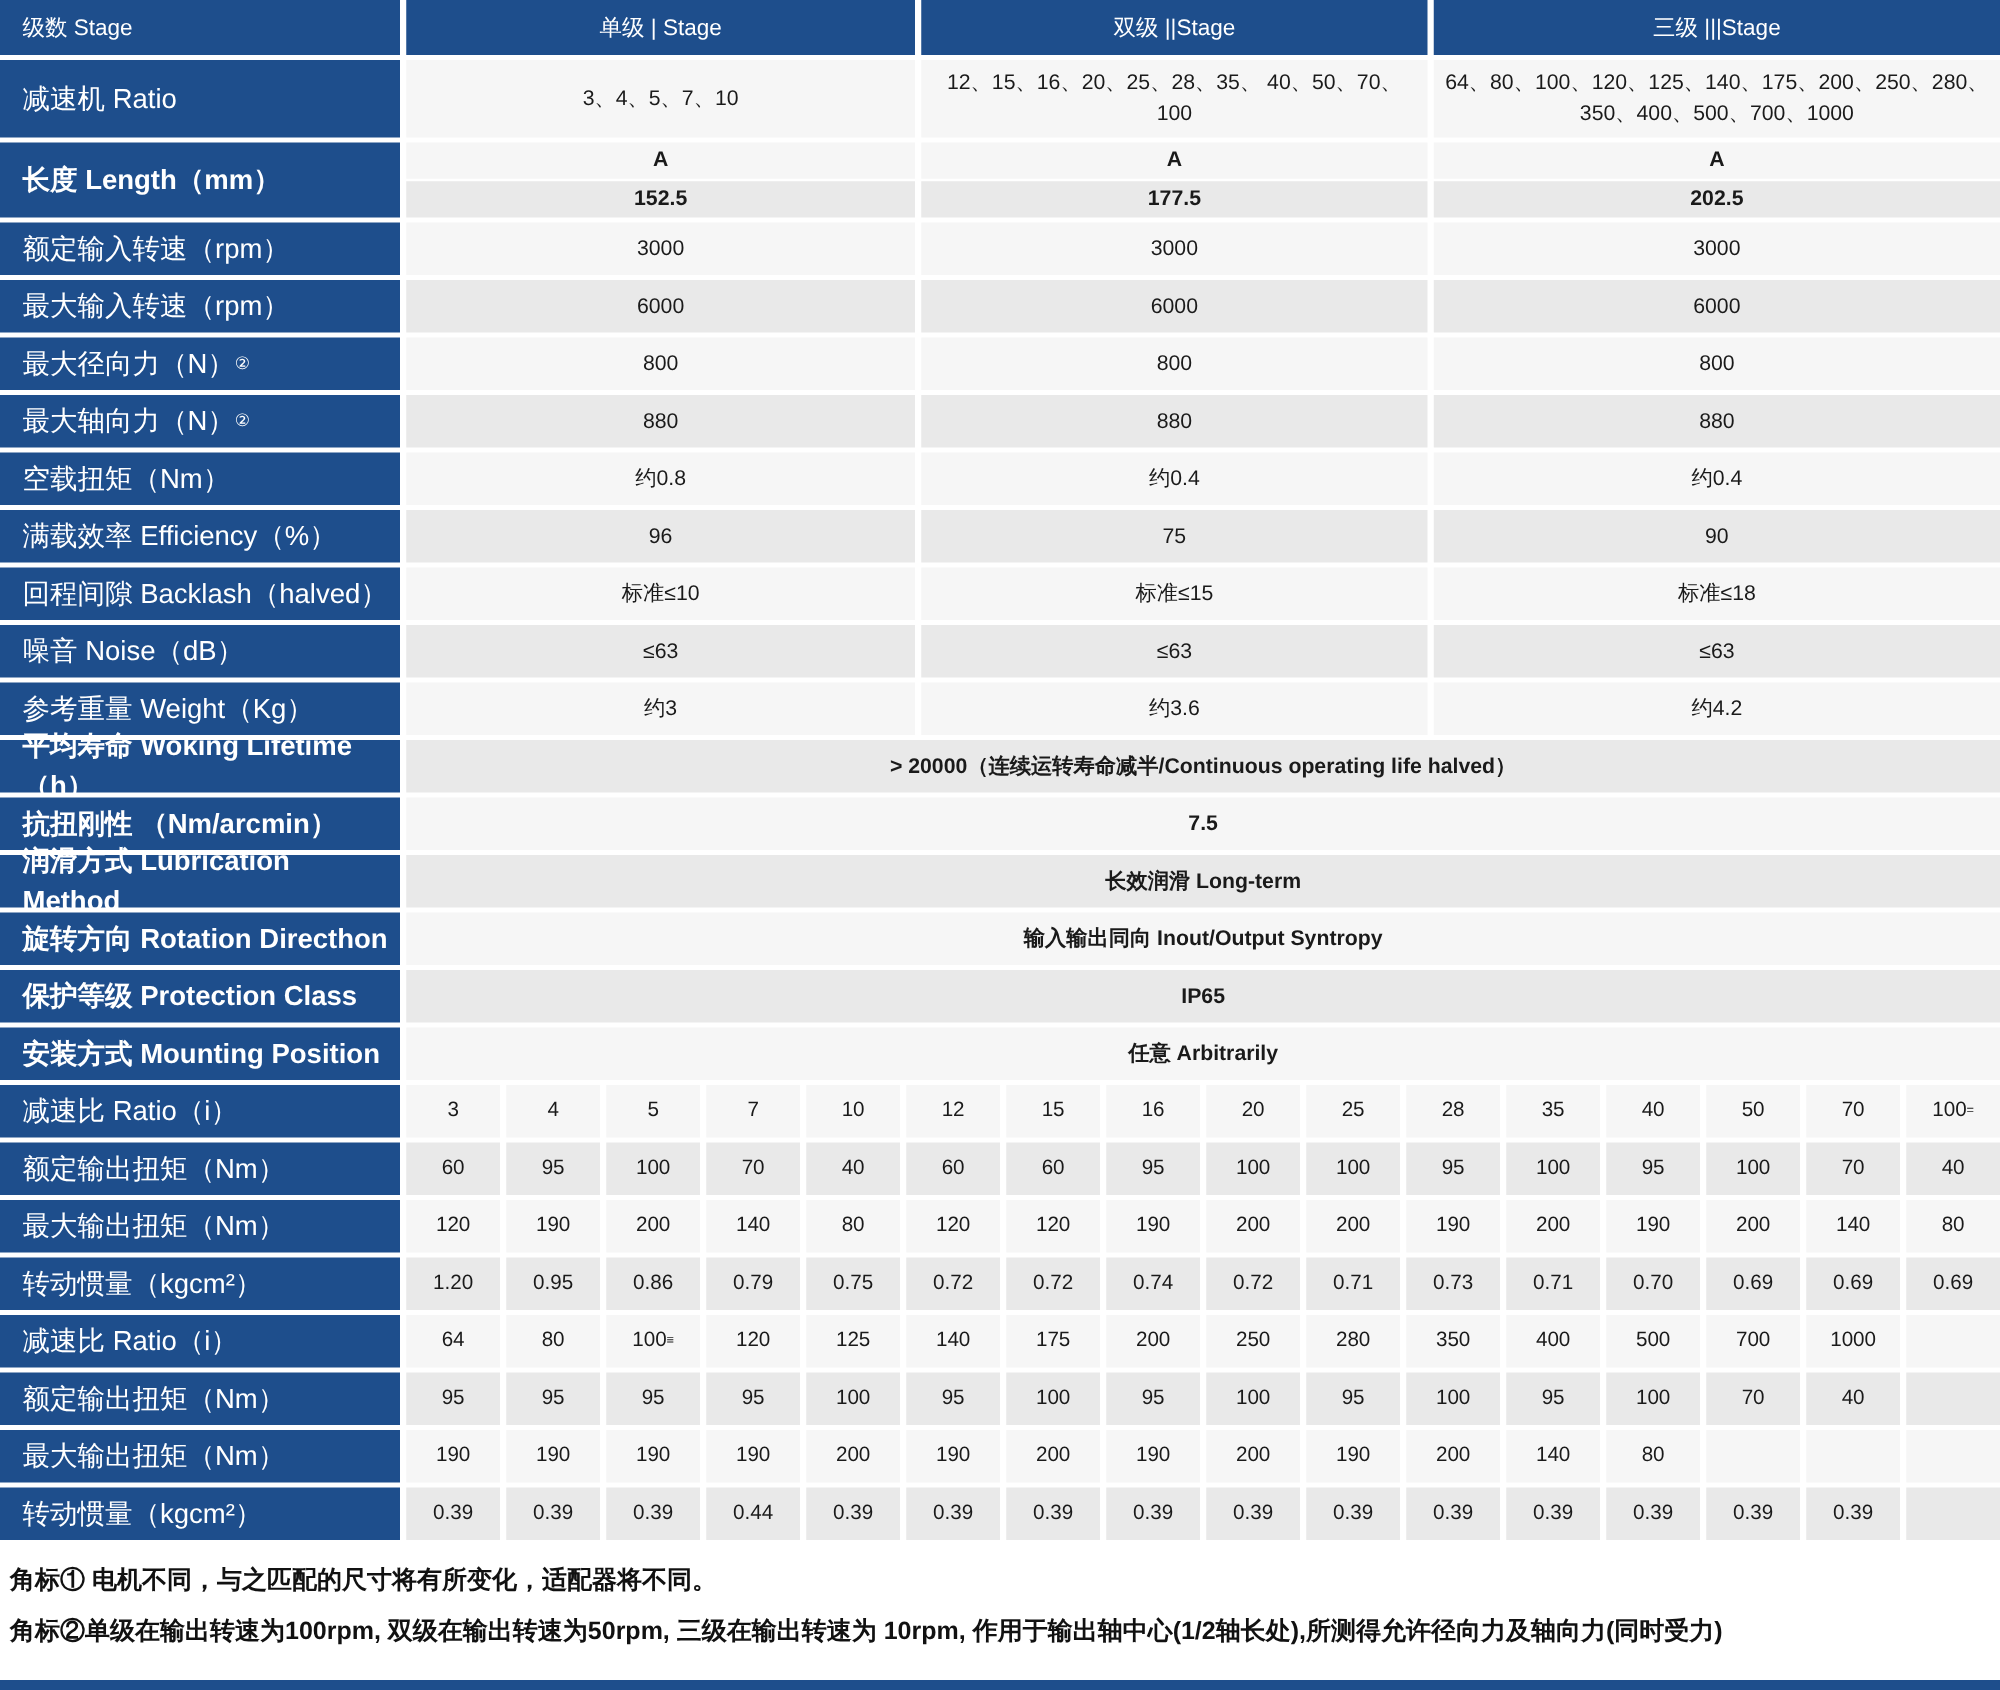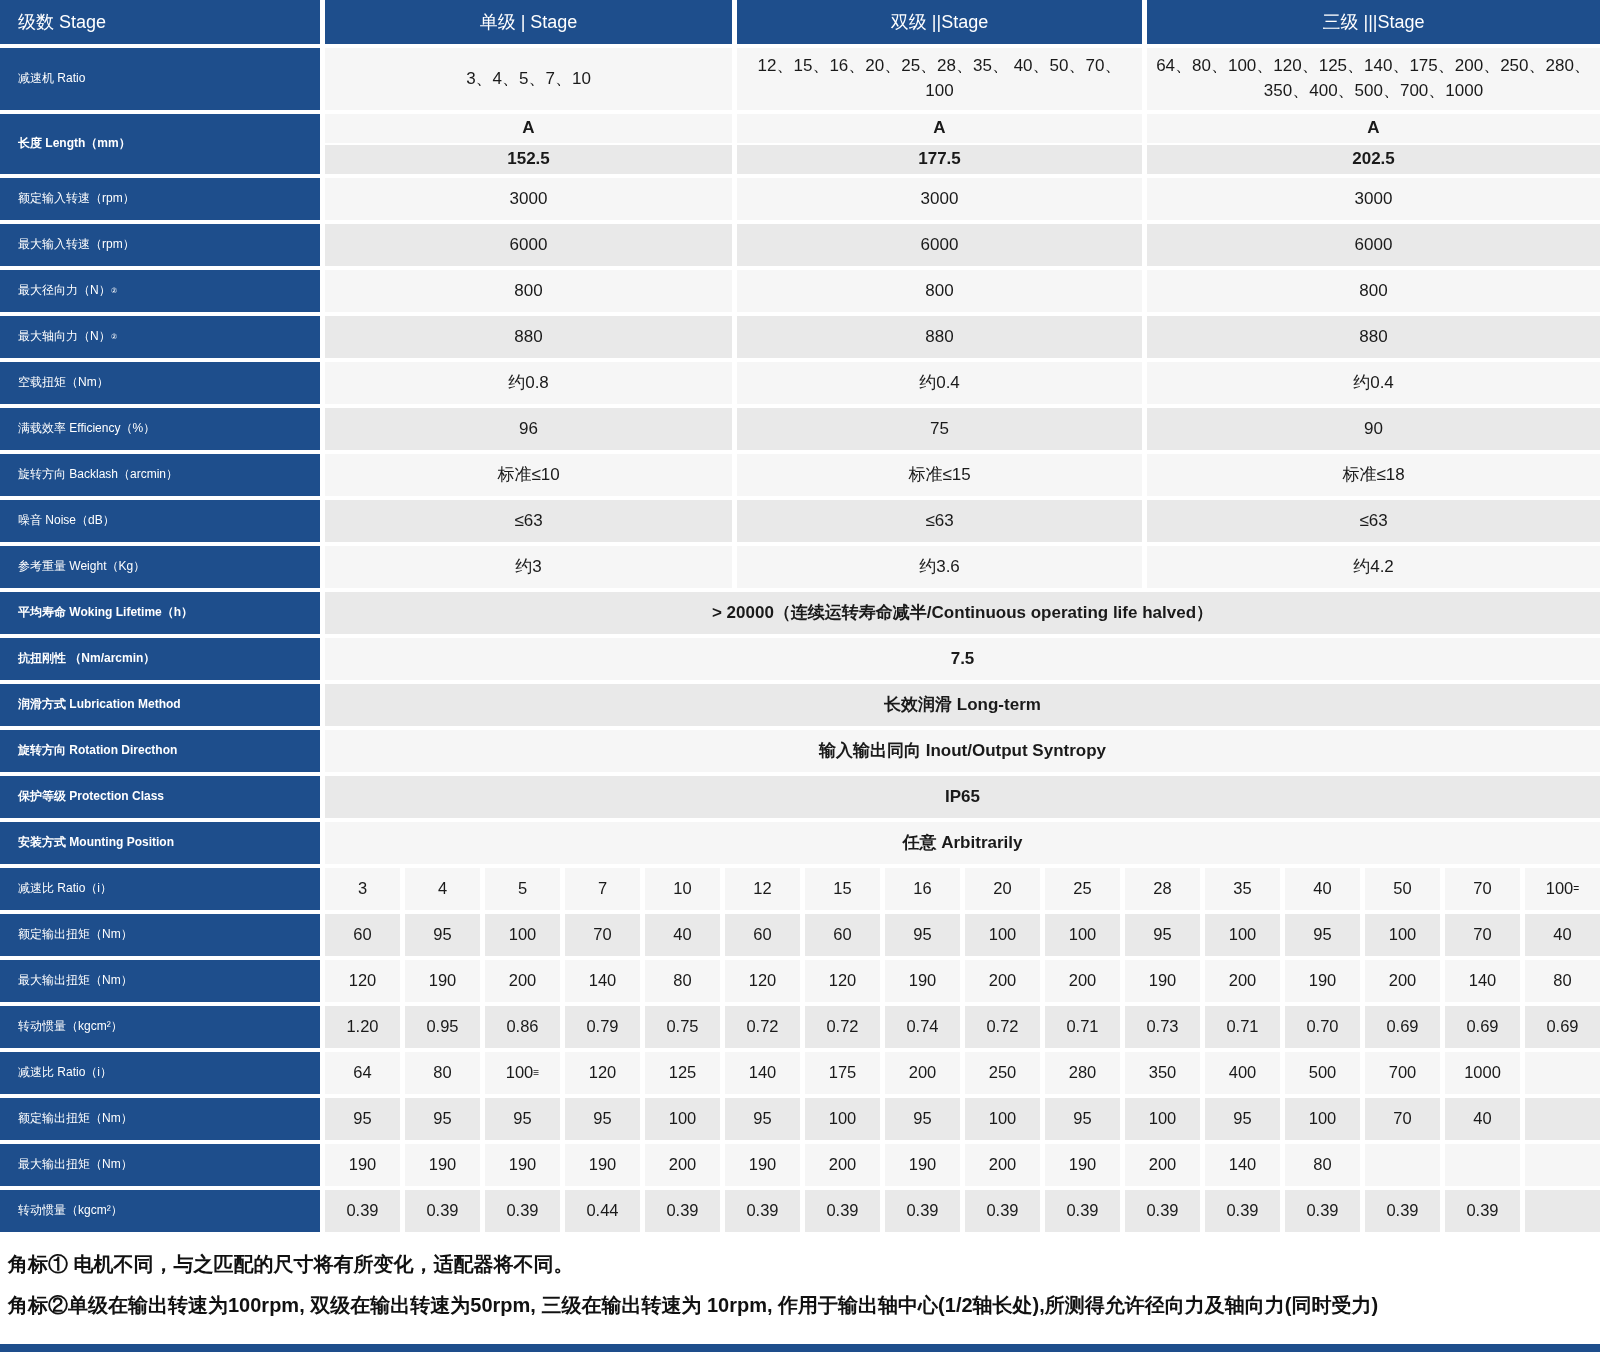--- a/index.html
+++ b/index.html
@@ -21,21 +21,21 @@
   .row.cols-wide{grid-template-columns:320px 1fr;font-weight:bold;}
   .row.cols-ratio{grid-template-columns:320px repeat(16,1fr);}
   .cell{
     display:flex;align-items:center;justify-content:center;
     font-size:17px;text-align:center;line-height:1.45;
     padding:0 8px;
   }
   .cell.label{
     background:var(--blue);color:#ffffff;
     justify-content:flex-start;text-align:left;
-    padding-left:18px;font-size:12px;
+    padding-left:18px;font-size:22px;
   }
   .cell.head{
     background:var(--blue);color:#ffffff;font-size:18px;
   }
   .shade-light{background:var(--light);}
   .shade-dark{background:var(--dark);}
   .h-head{height:44px;}
   .h-std{height:42px;}
   .h-tall{height:62px;}
   .h-sub{height:29px;}
@@ -112,21 +112,21 @@
         <div class="cell shade-light h-std">约0.4</div>
         <div class="cell shade-light h-std">约0.4</div>
       </div>
       <div class="row cols-three">
         <div class="cell label h-std">满载效率 Efficiency（%）</div>
         <div class="cell shade-dark h-std">96</div>
         <div class="cell shade-dark h-std">75</div>
         <div class="cell shade-dark h-std">90</div>
       </div>
       <div class="row cols-three">
-        <div class="cell label h-std">旋转方向 Backlash（arcmin）</div>
+        <div class="cell label h-std">回程间隙 Backlash（halved）</div>
         <div class="cell shade-light h-std">标准≤10</div>
         <div class="cell shade-light h-std">标准≤15</div>
         <div class="cell shade-light h-std">标准≤18</div>
       </div>
       <div class="row cols-three">
         <div class="cell label h-std">噪音 Noise（dB）</div>
         <div class="cell shade-dark h-std">≤63</div>
         <div class="cell shade-dark h-std">≤63</div>
         <div class="cell shade-dark h-std">≤63</div>
       </div>

